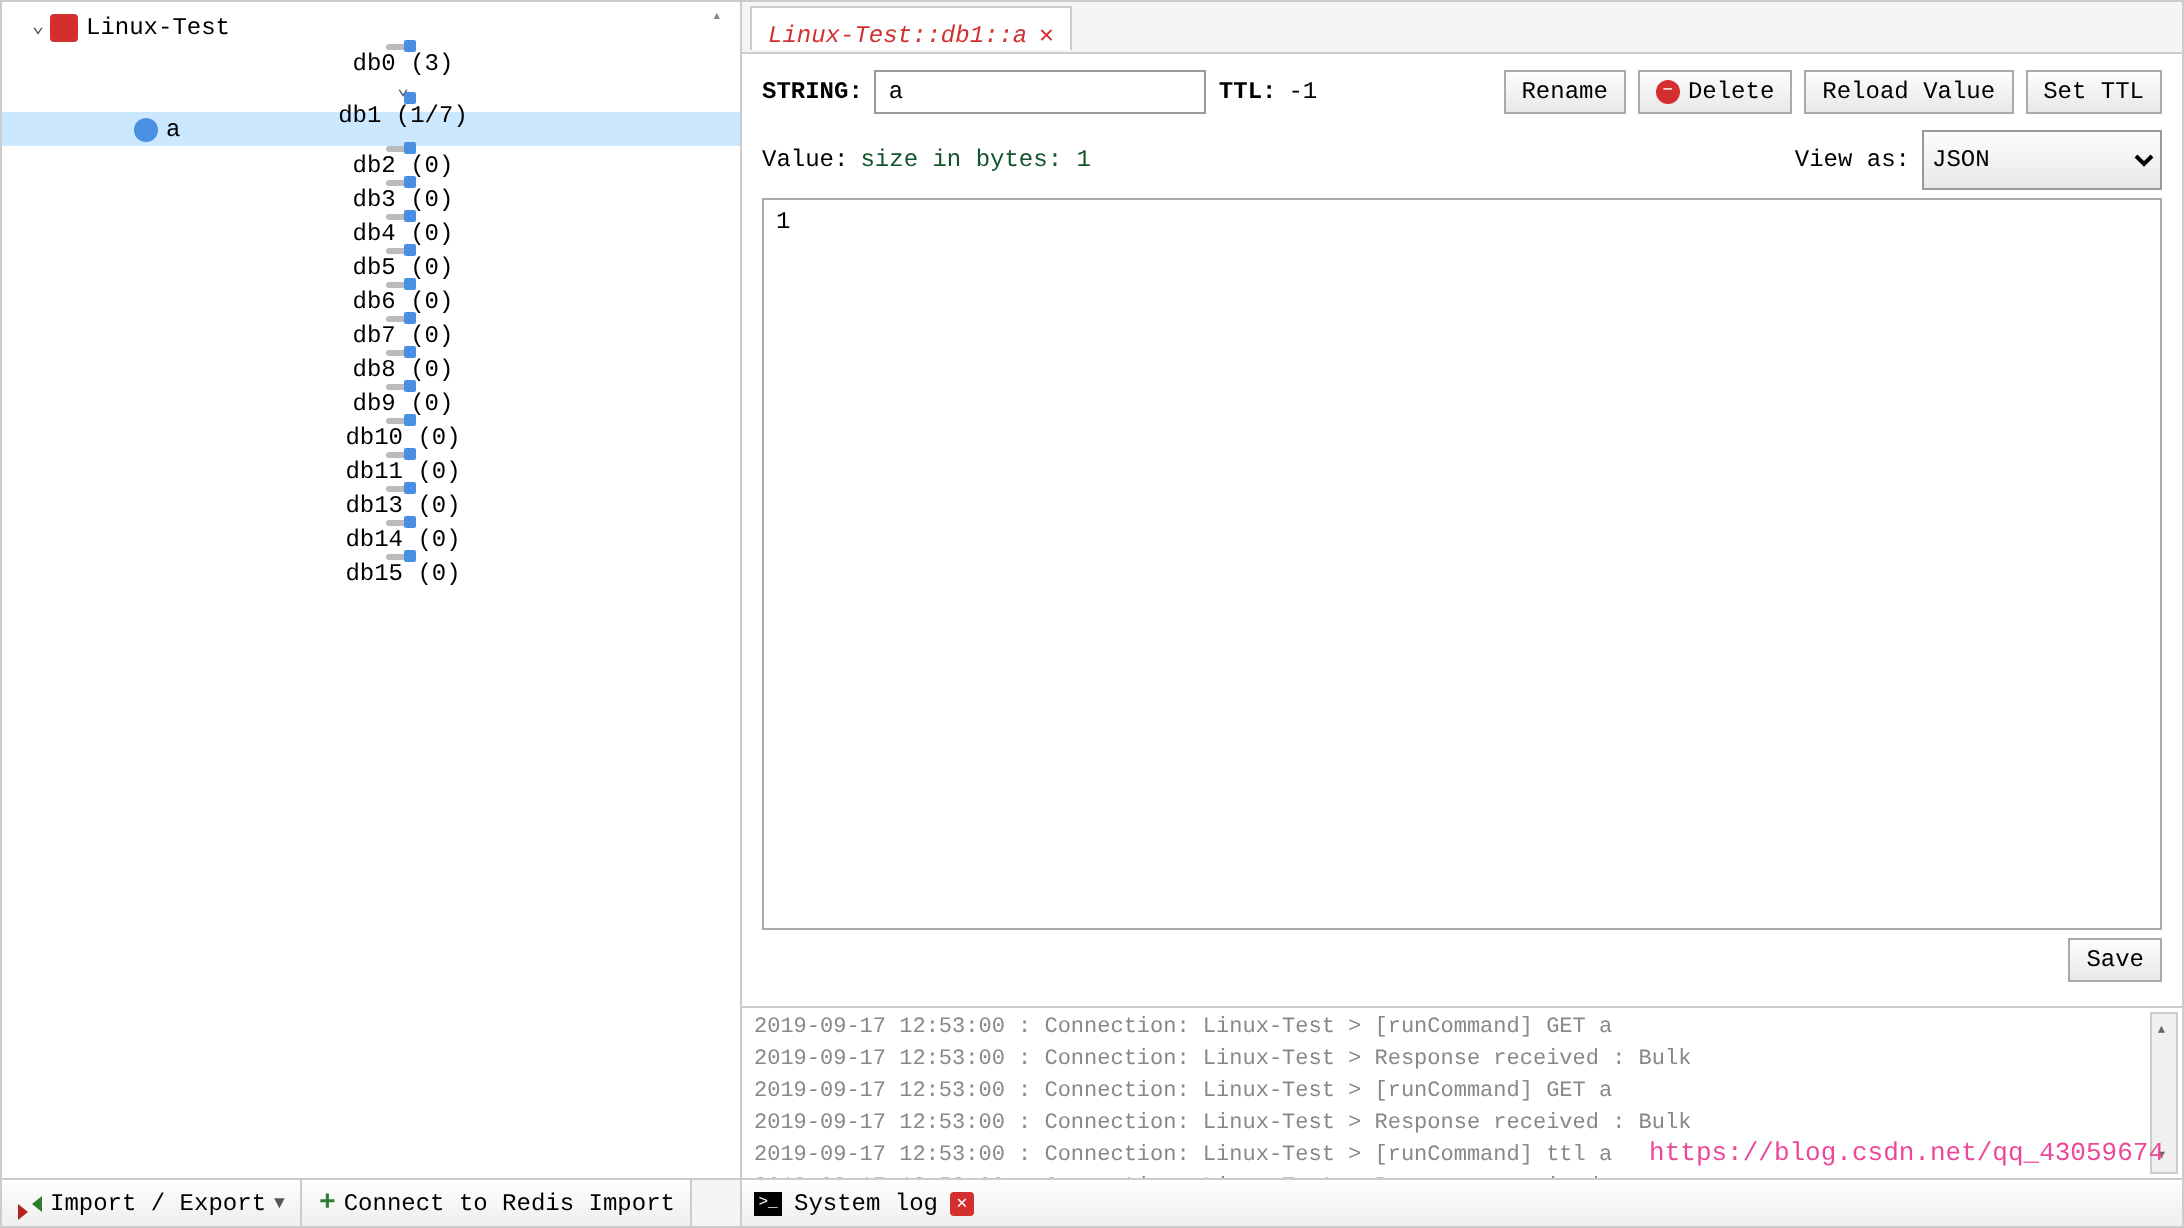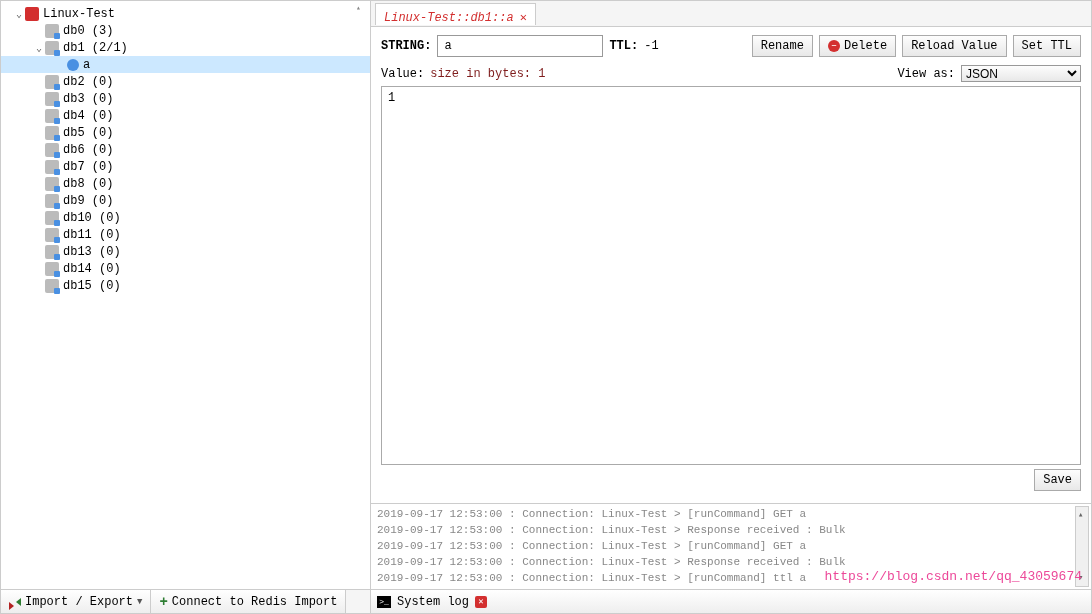--- a/index.html
+++ b/index.html
@@ -34,21 +34,21 @@
 }
 .tree-item {
   display: flex;
   align-items: center;
   height: 17px;
   padding-left: 8px;
   cursor: pointer;
   white-space: nowrap;
 }
 .tree-item.depth-0 { padding-left: 12px; }
-.tree-item.depth-1 { padding-left: 32px; }
+.tree-item.depth-1 { padding-left: 32px; flex-direction: column; }
 .tree-item.depth-2 { padding-left: 66px; }
 .tree-item.selected { background: #cce8ff; }
 .arrow {
   width: 12px;
   display: inline-block;
   text-align: center;
   color: #555;
   font-size: 10px;
 }
 .item-icon {
@@ -180,27 +180,27 @@
   justify-content: center;
   font-size: 10px;
   line-height: 1;
 }
 .value-row {
   display: flex;
   align-items: center;
   margin-bottom: 4px;
   gap: 6px;
 }
-.hint { color: #7f1d1d; }
+.hint { color: #14532d; }
 .spacer { flex: 1; }
 .select {
-  height: 17px;
+  height: 30px;
   border: 1px solid #999;
   background: linear-gradient(#fdfdfd, #e8e8e8);
-  font-family: Liberation Sans, sans-serif;
+  font-family: Liberation Mono, monospace;
   font-size: 12px;
   width: 120px;
 }
 .value-box {
   flex: 1;
   border: 1px solid #aaa;
   padding: 4px 6px;
   font-family: inherit;
   font-size: 12px;
   overflow: auto;
@@ -323,21 +323,21 @@
 
       <div id="db-list">
           <div class="tree-item depth-1">
             <span class="arrow"></span>
             <span class="item-icon db-icon"></span>
             <span>db0  (3)</span>
           </div>
           <div class="tree-item depth-1">
             <span class="arrow">⌄</span>
             <span class="item-icon db-icon"></span>
-            <span>db1  (2/1)</span>
+            <span>db1  (1/7)</span>
           </div>
           <div class="tree-item depth-2 selected">
             <span class="item-icon key-icon"></span>
             <span>a</span>
           </div>
           <div class="tree-item depth-1">
             <span class="arrow"></span>
             <span class="item-icon db-icon"></span>
             <span>db2  (0)</span>
           </div>

